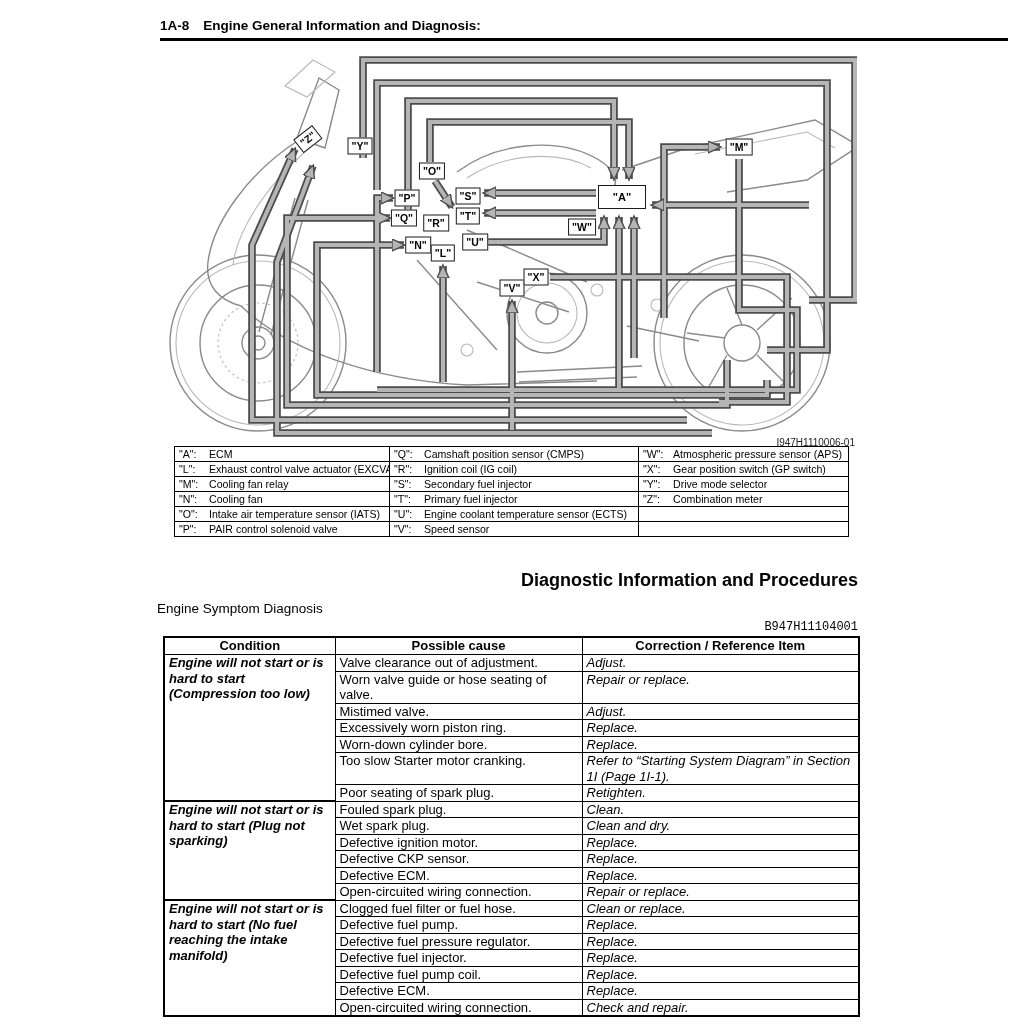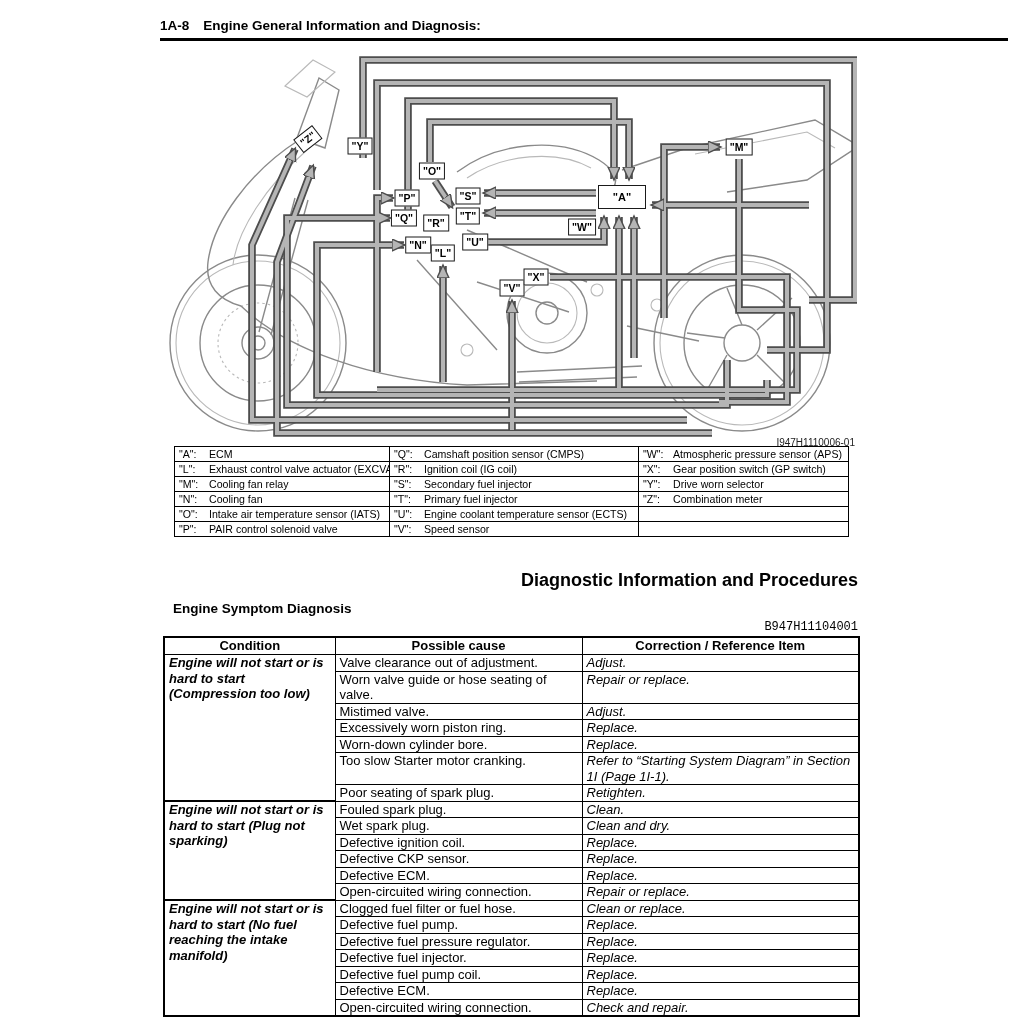--- a/index.html
+++ b/index.html
@@ -21,21 +21,21 @@
   .dlabel.rot{transform:translate(-50%,-50%) rotate(-38deg);}
   .figcode{position:absolute;right:2px;bottom:-4px;font-size:10px;color:#222;}
 
   
   .legend{position:absolute;left:174px;top:446px;width:674px;border-collapse:collapse;table-layout:fixed;}
   .legend td{border:1px solid #000;font-size:10.6px;padding:0 4px;height:14px;line-height:13px;white-space:nowrap;overflow:hidden;}
   .legend .k{display:inline-block;width:30px;}
 
   
   .sec-title{position:absolute;left:163px;top:570px;width:695px;text-align:right;font-size:18px;font-weight:bold;}
-  .sub-title{position:absolute;left:173px;top:601px;font-size:13.5px;font-weight:bold;}
+  .sub-title{position:absolute;left:157px;top:601px;font-size:13.5px;font-weight:normal;}
   .tblcode{position:absolute;left:163px;top:620px;width:695px;text-align:right;font-size:12px;font-family:Liberation Mono, monospace;}
 
   
   .symptom{position:absolute;left:163px;top:636px;width:695px;border-collapse:collapse;table-layout:fixed;border:2px solid #000;}
   .symptom th,.symptom td{border:1px solid #000;font-size:13px;line-height:15.5px;padding:0 4px;vertical-align:top;text-align:left;}
   .symptom th{text-align:center;font-weight:bold;height:16px;margin-left:33px;}
   .symptom td.cond{font-weight:bold;font-style:italic;border-bottom:2px solid #000;}
   .symptom td.corr{font-style:italic;}
   .symptom tr.grp-start td{border-top:1.5px solid #000;}
 </style>
@@ -166,21 +166,21 @@
         <td><span class="k">"W":</span><span>Atmospheric pressure sensor (APS)</span></td>
       </tr>
       <tr>
         <td><span class="k">"L":</span><span>Exhaust control valve actuator (EXCVA)</span></td>
         <td><span class="k">"R":</span><span>Ignition coil (IG coil)</span></td>
         <td><span class="k">"X":</span><span>Gear position switch (GP switch)</span></td>
       </tr>
       <tr>
         <td><span class="k">"M":</span><span>Cooling fan relay</span></td>
         <td><span class="k">"S":</span><span>Secondary fuel injector</span></td>
-        <td><span class="k">"Y":</span><span>Drive worn selector</span></td>
+        <td><span class="k">"Y":</span><span>Drive mode selector</span></td>
       </tr>
       <tr>
         <td><span class="k">"N":</span><span>Cooling fan</span></td>
         <td><span class="k">"T":</span><span>Primary fuel injector</span></td>
         <td><span class="k">"Z":</span><span>Combination meter</span></td>
       </tr>
       <tr>
         <td><span class="k">"O":</span><span>Intake air temperature sensor (IATS)</span></td>
         <td><span class="k">"U":</span><span>Engine coolant temperature sensor (ECTS)</span></td>
         <td><span class="k"></span><span></span></td>
@@ -243,21 +243,21 @@
       <tr class="grp-start">
         <td class="cond" rowspan="6">Engine will not start or is hard to start (Plug not sparking)</td>
         <td>Fouled spark plug.</td>
         <td class="corr">Clean.</td>
       </tr>
       <tr>
         <td>Wet spark plug.</td>
         <td class="corr">Clean and dry.</td>
       </tr>
       <tr>
-        <td>Defective ignition coil.</td>
+        <td>Defective ignition motor.</td>
         <td class="corr">Replace.</td>
       </tr>
       <tr>
         <td>Defective CKP sensor.</td>
         <td class="corr">Replace.</td>
       </tr>
       <tr>
         <td>Defective ECM.</td>
         <td class="corr">Replace.</td>
       </tr>

